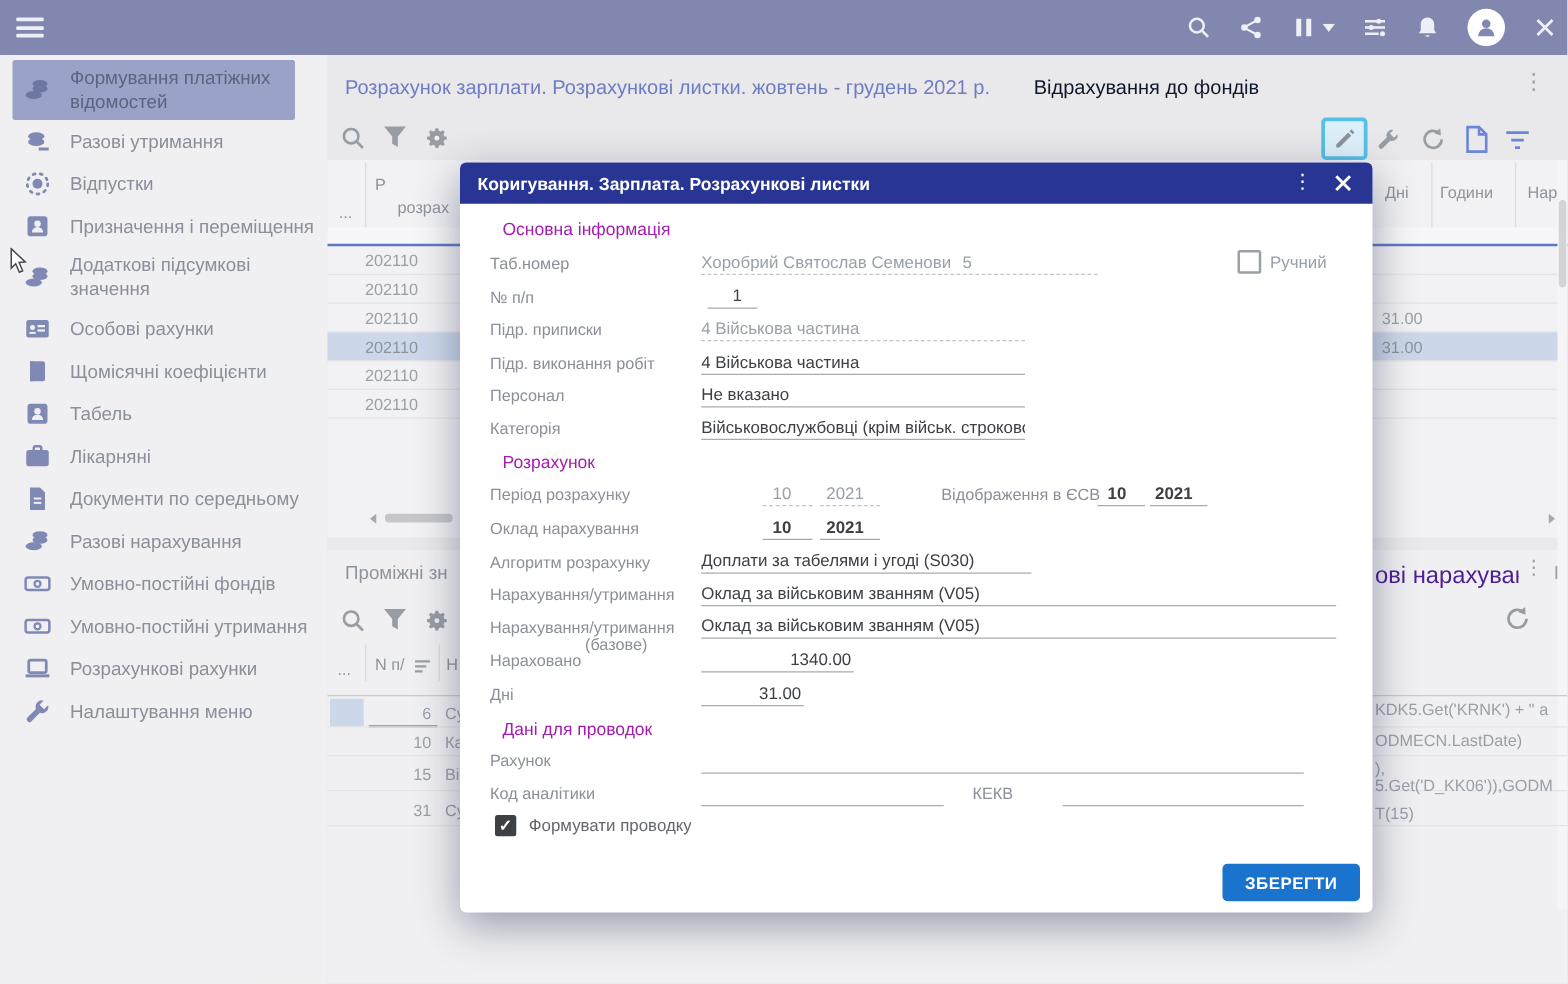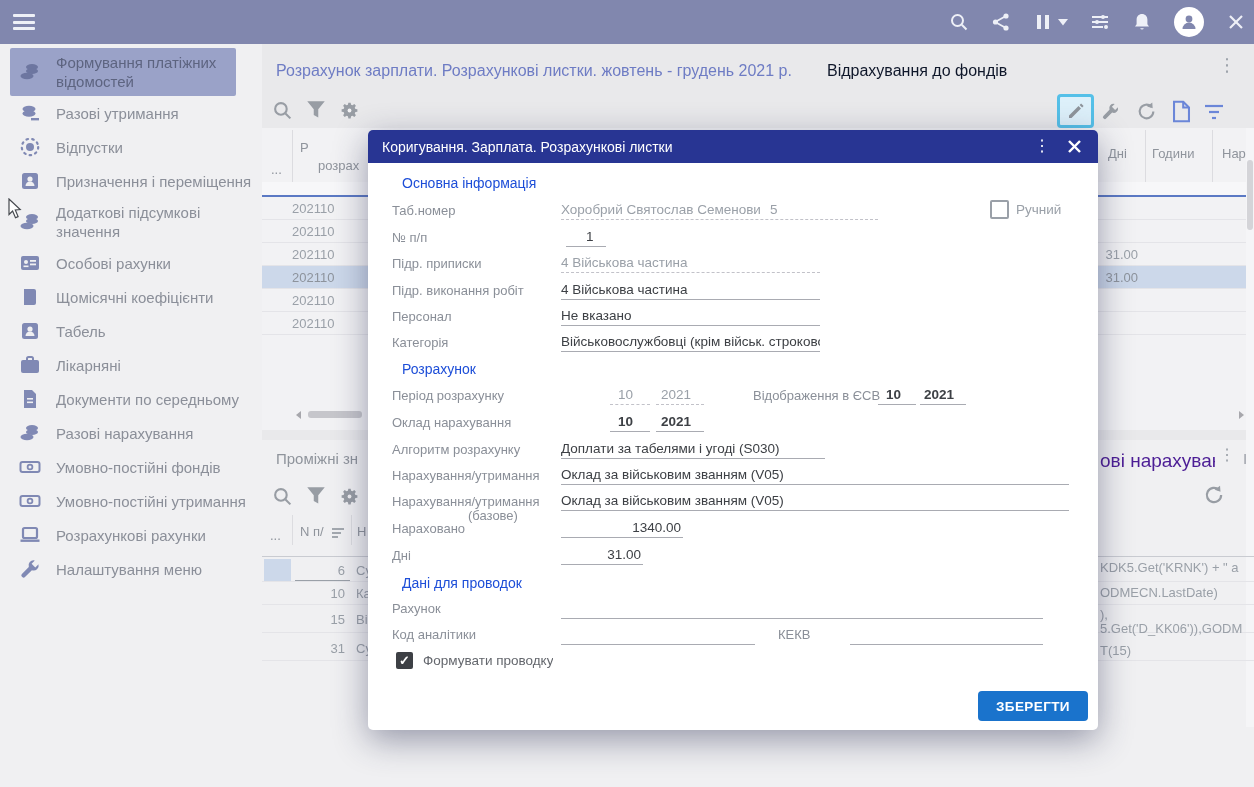--- a/index.html
+++ b/index.html
@@ -30,22 +30,22 @@
   .td{font-size:13px;color:#9aa0a8}
   .rowline{height:1px;background:#e4e4e8}
   .hl{background:#ccd8ea}
   .codetxt{font-size:13px;color:#9aa0a8;white-space:nowrap;overflow:hidden}
   .vline{width:1px;background:#dcdce0}
   
   .modal{left:368px;top:130px;width:730px;height:600px;background:#fff;border-radius:5px;
          box-shadow:0 10px 34px rgba(40,45,80,.45);z-index:10}
   .m-head{position:absolute;left:0;top:0;width:730px;height:33px;background:#283593;border-radius:5px 5px 0 0;
           display:flex;align-items:center;color:#fff}
-  .m-title{font-size:14px;font-weight:normal;margin-left:14px}
-  .m-sec{position:absolute;font-size:14px;color:#1d4ed8;left:34px}
+  .m-title{font-size:14px;font-weight:bold;margin-left:14px}
+  .m-sec{position:absolute;font-size:14px;color:#a21caf;left:34px}
   .m-lab{position:absolute;font-size:13px;color:#8a8f98;left:24px}
   .m-val{position:absolute;font-size:13.5px;color:#3d4045;white-space:nowrap;overflow:hidden}
   .m-vald{position:absolute;font-size:13.5px;color:#9aa0a8;white-space:nowrap;overflow:hidden}
   .ul{position:absolute;height:1px;background:#a9abb2}
   .uld{position:absolute;height:0;border-bottom:1px dashed #c2c2c9}
   .cb{position:absolute;width:15px;height:15px;border:2px solid #9aa0a8;border-radius:2px;background:#fff}
   .cbc{position:absolute;width:17px;height:17px;border-radius:2px;background:#3d4045;color:#fff;
        font-size:13px;line-height:17px;text-align:center;font-weight:bold}
   .savebtn{position:absolute;right:10px;top:561px;width:110px;height:30px;background:#1a73cc;color:#fff;
            border:none;border-radius:4px;font-size:13.5px;font-weight:bold;letter-spacing:.4px;

